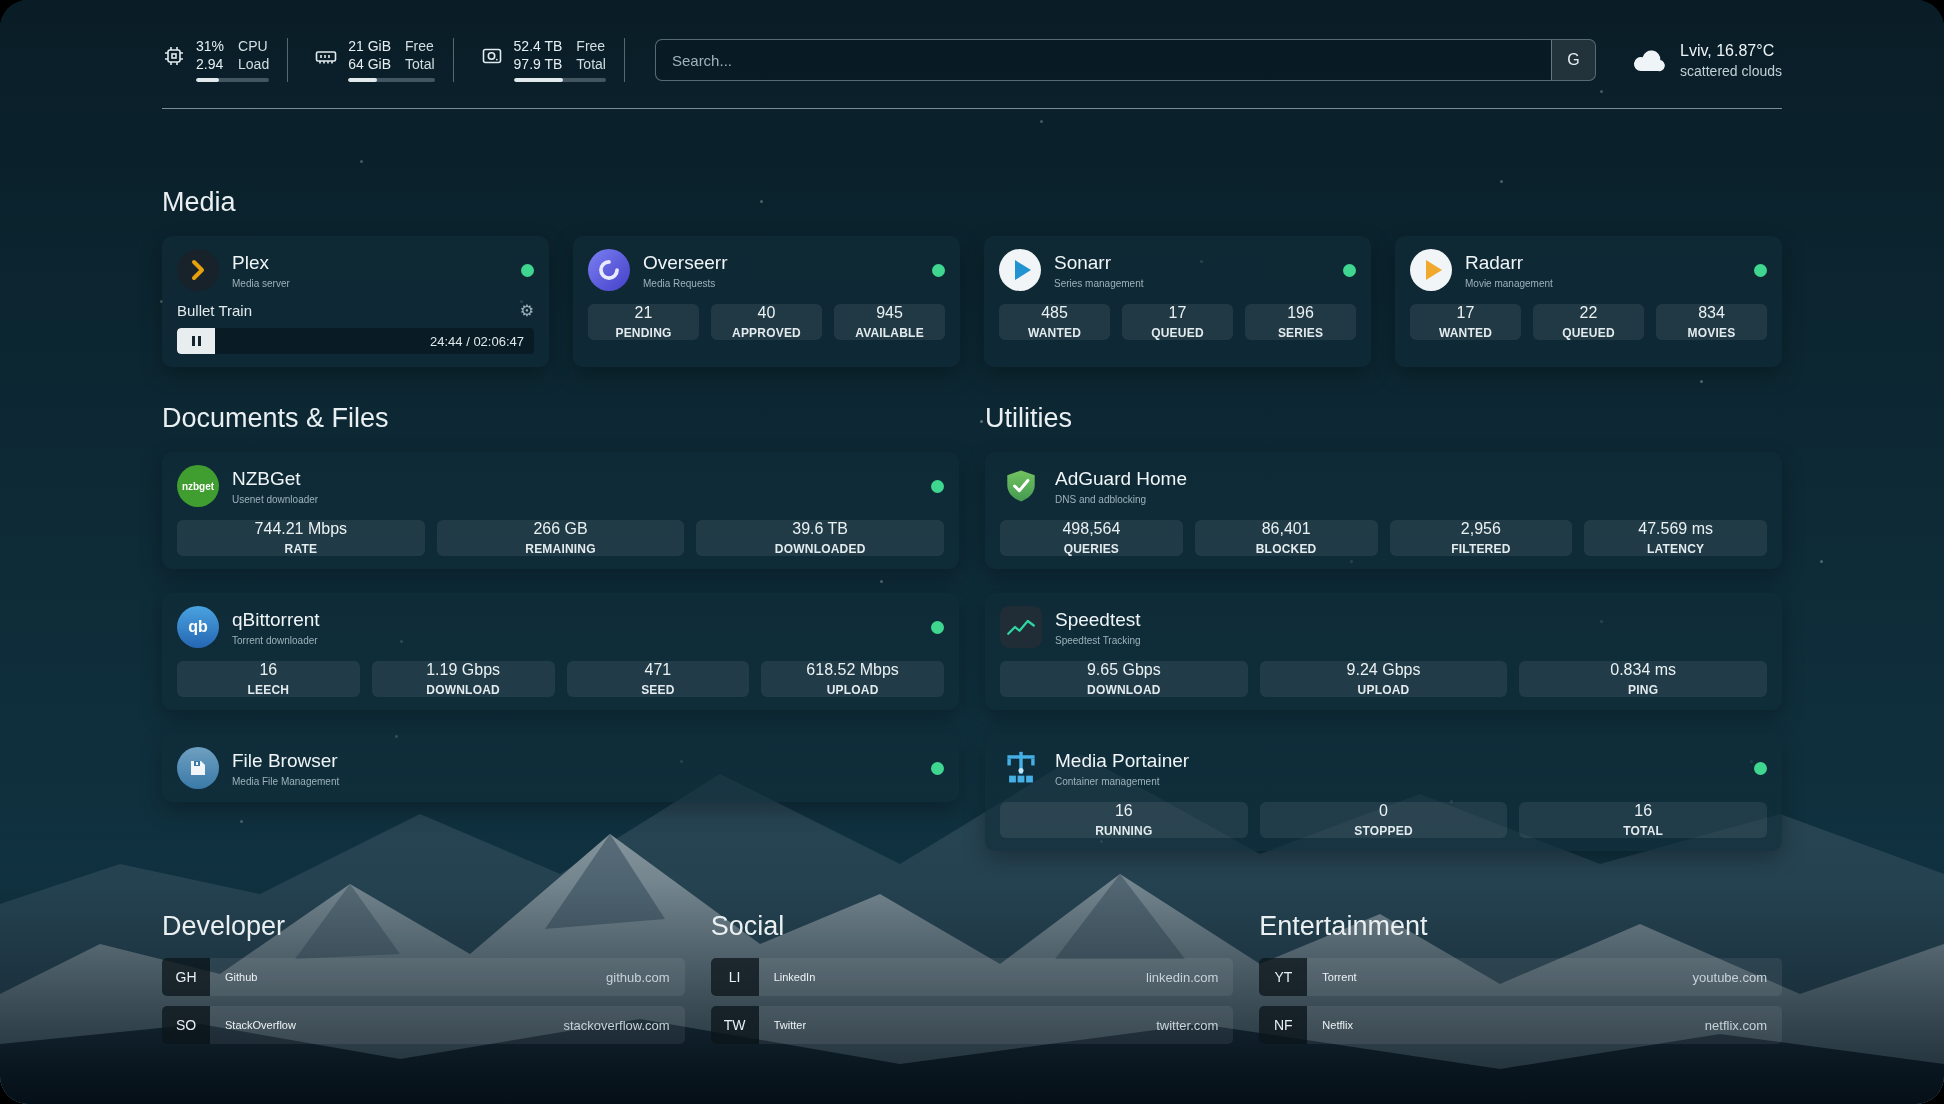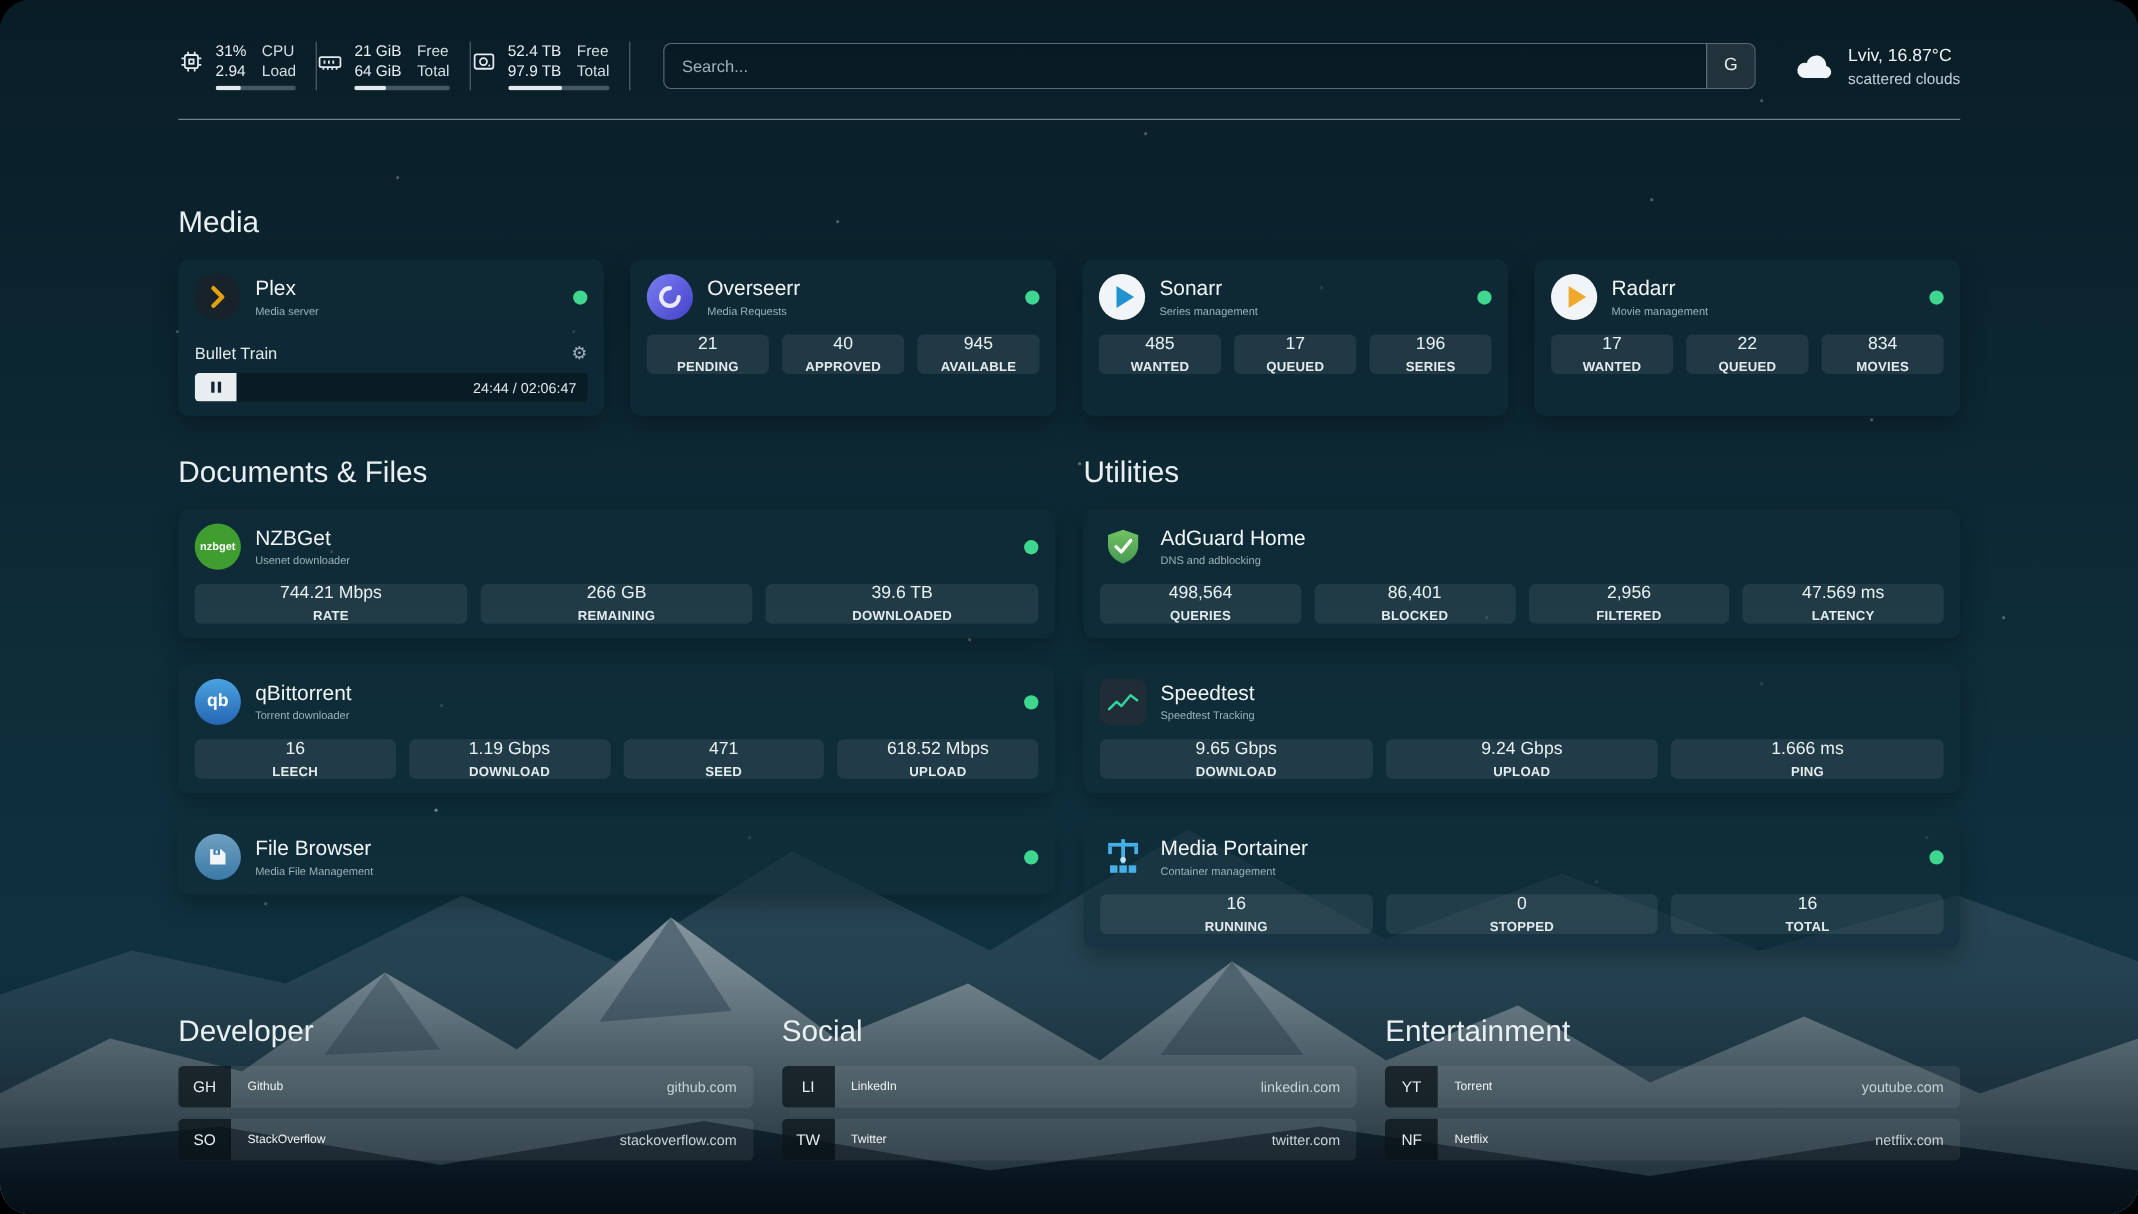--- a/index.html
+++ b/index.html
@@ -24,21 +24,21 @@
       1450px 800px 0 0 rgba(255,255,255,.25), 1750px 760px 0 0 rgba(255,255,255,.25),
       395px 735px 0 0 rgba(255,255,255,.45), 160px 300px 0 0 rgba(255,255,255,.28),
       1040px 120px 0 0 rgba(255,255,255,.25), 1600px 90px 0 0 rgba(255,255,255,.25),
       360px 160px 0 0 rgba(255,255,255,.25), 1820px 560px 0 0 rgba(255,255,255,.28); }
 
   
   .content { position:relative; z-index:2; padding:38px 162px 0 162px; }
 
   
   .topbar { display:flex; align-items:center; }
-  .metrics { display:flex; align-items:flex-end; }
+  .metrics { display:flex; align-items:flex-end; gap:26px; }
   .metric { display:flex; gap:10px; padding-right:18px; border-right:1px solid rgba(230,240,245,.35); }
   .metric .micon { width:24px; height:24px; margin-top:6px; color:#e3ebee; flex:none; }
   .mgrid { display:grid; grid-template-columns:auto auto; column-gap:14px; row-gap:2px;
     font-size:14px; color:#e8eff2; }
   .mgrid .lab { color:#d3dee2; }
   .mbar { grid-column:1 / span 2; height:4px; border-radius:2px; background:rgba(150,170,180,.40); margin-top:4px; overflow:hidden; }
   .mbar .fill { display:block; height:100%; background:#e2e9ec; border-radius:2px; }
 
   .search { flex:1; display:flex; align-items:center; height:42px; margin:0 34px 0 30px;
     border:1px solid rgba(185,205,215,.45); border-radius:7px; background:rgba(8,24,32,.38); overflow:hidden; }
@@ -73,21 +73,21 @@
   .card-title { font-size:19px; color:#f0f5f7; font-weight:500; white-space:nowrap; }
   .card-sub { font-size:10px; color:#9db2ba; margin-top:4px; white-space:nowrap; }
   .status-dot { width:13px; height:13px; border-radius:50%; background:#3fd68f; margin-left:auto; flex:none; }
 
   .stats { display:flex; gap:12px; margin-top:13px; }
   .stat { flex:1; background:rgba(255,255,255,.08); border-radius:6px; padding:0 4px; text-align:center; min-width:0; }
   .stat .v { font-size:16px; color:#eaf1f3; white-space:nowrap; }
   .stat .l { font-size:12px; font-weight:700; color:#e3ebee; margin-top:4px; letter-spacing:.2px; white-space:nowrap; }
 
   
-  .np-row { display:flex; align-items:center; justify-content:space-between; margin-top:20px; }
+  .np-row { display:flex; align-items:center; justify-content:space-between; margin-top:10px; }
   .np-title { font-size:15px; color:#e2eaec; }
   .gear { color:#9db2ba; font-size:16px; cursor:pointer; }
   .player { margin-top:8px; height:26px; border-radius:4px; background:rgba(5,16,22,.55);
     display:flex; align-items:center; position:relative; overflow:hidden; }
   .pause-btn { width:38px; height:100%; background:#e8edf0; border-radius:4px 0 0 4px;
     display:flex; align-items:center; justify-content:center; gap:3px; cursor:pointer; flex:none; }
   .pause-btn i { display:block; width:3px; height:10px; background:#13242e; }
   .ptime { margin-left:auto; padding-right:10px; font-size:13px; color:#dfe8ea; }
 
   
@@ -463,21 +463,21 @@
             <div class="stats">
                 <div class="stat">
                   <div class="v">9.65 Gbps</div>
                   <div class="l">DOWNLOAD</div>
                 </div>
                 <div class="stat">
                   <div class="v">9.24 Gbps</div>
                   <div class="l">UPLOAD</div>
                 </div>
                 <div class="stat">
-                  <div class="v">1.666 ms</div>
+                  <div class="v">0.834 ms</div>
                   <div class="l">PING</div>
                 </div>
               </div>
           </div>
 
           <div class="card">
             <div class="card-header">
               <span class="app-icon">
                 <svg width="34" height="36" viewBox="0 0 40 42">
                   <g fill="#45b0e6">

